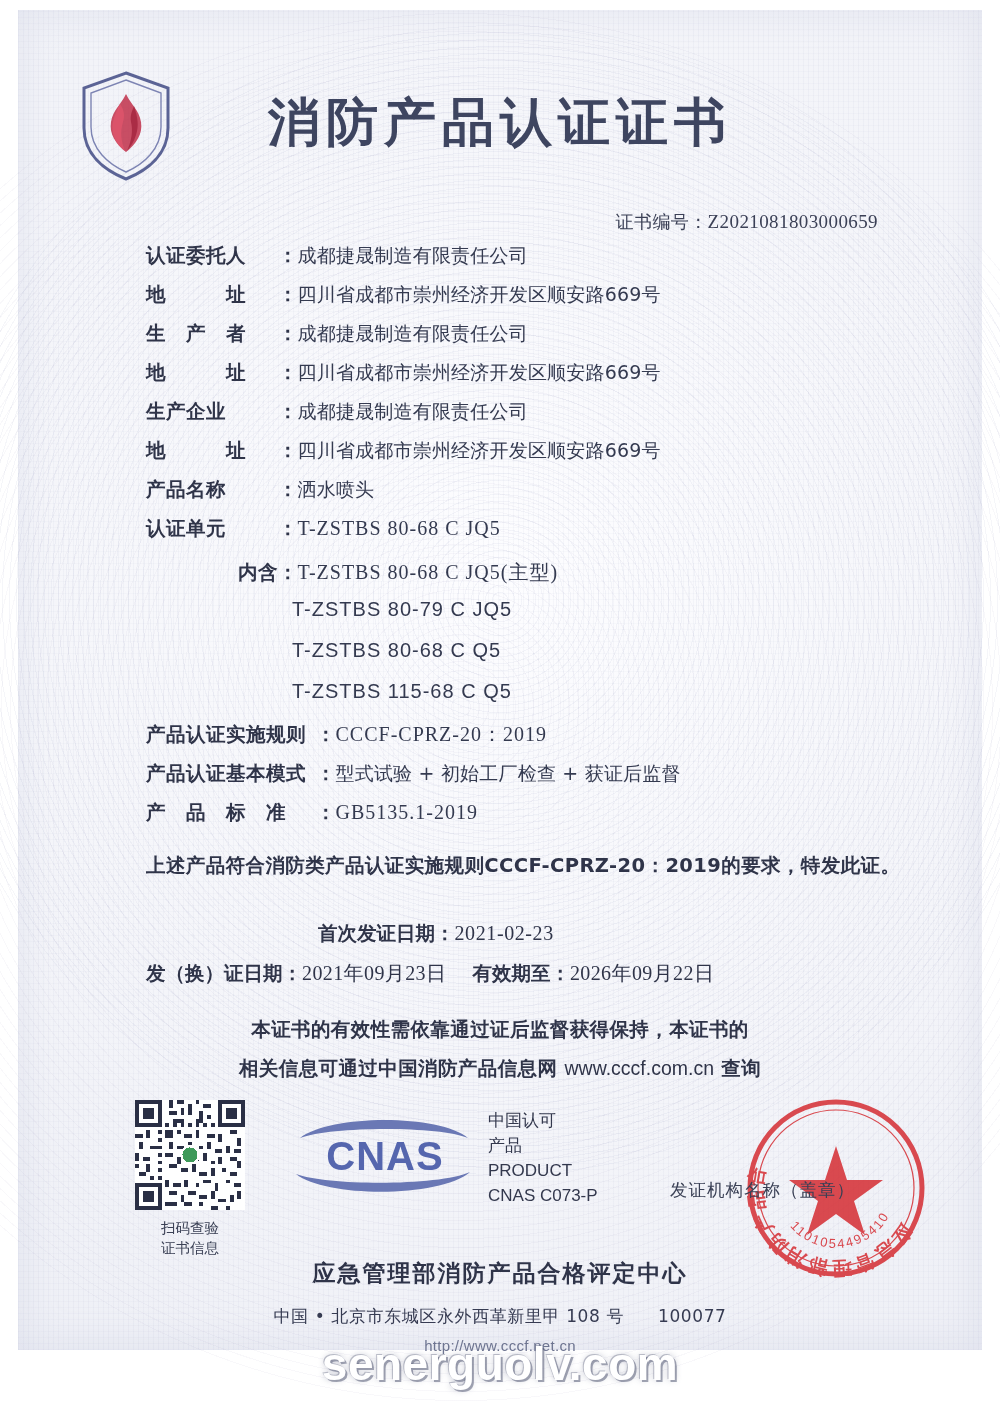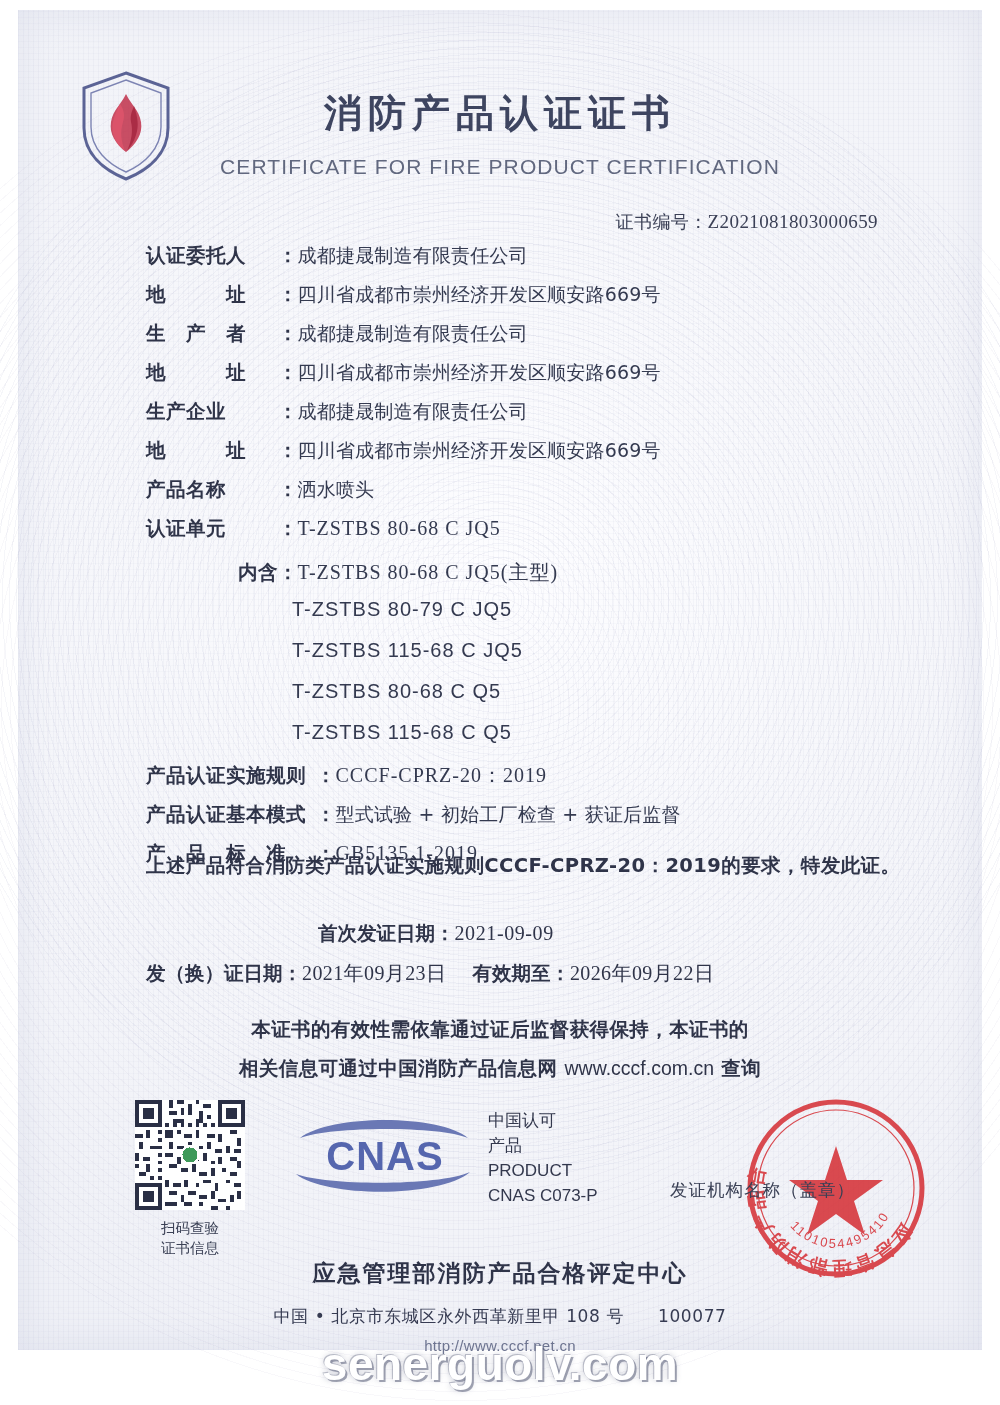--- a/index.html
+++ b/index.html
@@ -64,21 +64,21 @@
     height: 112px;
   }
   .title-block {
     position: absolute;
     left: 0; right: 0;
     top: 78px;
     text-align: center;
   }
   .title-cn {
     font-family: "DejaVu Sans", sans-serif;
-    font-size: 38px;
+    font-size: 52px;
     font-weight: bold;
     letter-spacing: 6px;
     color: #3e4560;
     margin: 0;
   }
   .title-en {
     font-family: "Liberation Sans", sans-serif;
     font-size: 21px;
     letter-spacing: 1.1px;
     color: #61687f;
@@ -347,21 +347,20 @@
         <path d="M46 3 L88 18 V58 C88 84 68 100 46 109 C24 100 4 84 4 58 V18 Z" fill="none" stroke="#5b6395" stroke-width="3"></path>
         <path d="M46 10 L81 23 V57 C81 79 64 94 46 102 C28 94 11 79 11 57 V23 Z" fill="none" stroke="#7d84b3" stroke-width="1.4"></path>
         <path d="M46 24 C40 36 33 40 31 52 C29 64 36 74 46 82 C56 74 63 64 61 52 C59 40 52 36 46 24 Z" fill="#c0304a" opacity="0.85"></path>
         <path d="M40 34 C34 46 31 54 33 63 C35 72 40 77 45 81 C41 71 40 62 43 52 C45 45 44 40 40 34 Z" fill="#e0556b" opacity="0.8"></path>
         <path d="M54 36 C58 48 59 56 56 65 C54 72 50 77 47 81 C52 70 53 60 51 52 C50 45 52 41 54 36 Z" fill="#a52740" opacity="0.85"></path>
       </svg>
     </div>
 
     <div class="title-block">
       <div class="title-cn">消防产品认证证书</div>
-      <div class="title-en">CERTIFICATE FOR FIRE PRODUCT CERTIFICATION</div>
     </div>
 
     <div class="cert-no">
       <span class="label">证书编号：</span><span>Z2021081803000659</span>
     </div>
 
     <div class="fields">
 
       <div class="row">
         <span class="key">认证委托人</span>
@@ -415,24 +414,20 @@
         <span class="key">内含</span>
         <span class="colon">：</span>
         <span class="val">T-ZSTBS  80-68 C   JQ5(主型)</span>
       </div>
 
       <div class="row variant">
         <span class="pad"></span>
         <span class="val">T-ZSTBS  80-79 C   JQ5</span>
       </div>
 
-      <div class="row variant">
-        <span class="pad"></span>
-        <span class="val">T-ZSTBS  115-68 C  JQ5</span>
-      </div>
 
       <div class="row variant">
         <span class="pad"></span>
         <span class="val">T-ZSTBS  80-68 C   Q5</span>
       </div>
 
       <div class="row variant">
         <span class="pad"></span>
         <span class="val">T-ZSTBS  115-68 C  Q5</span>
       </div>
@@ -452,21 +447,21 @@
       <div class="row sub2">
         <span class="key" style="flex:0 0 170px;">产　品　标　准</span>
         <span class="colon">：</span>
         <span class="val mono">GB5135.1-2019</span>
       </div>
     </div>
 
     <div class="statement">上述产品符合消防类产品认证实施规则CCCF-CPRZ-20：2019的要求，特发此证。</div>
 
     <div class="date-first">
-      <span>首次发证日期：</span><span class="dv">2021-09-09</span>
+      <span>首次发证日期：</span><span class="dv">2021-02-23</span>
     </div>
 
     <div class="date-issue">
       <span>发（换）证日期：</span><span class="dv">2021年09月23日</span><span class="gap"></span><span>有效期至：</span><span class="dv">2026年09月22日</span>
     </div>
 
     <div class="validity">
       <div>本证书的有效性需依靠通过证后监督获得保持，本证书的</div>
       <div>
         <span>相关信息可通过中国消防产品信息网 </span><span class="url">www.cccf.com.cn</span><span> 查询</span>

